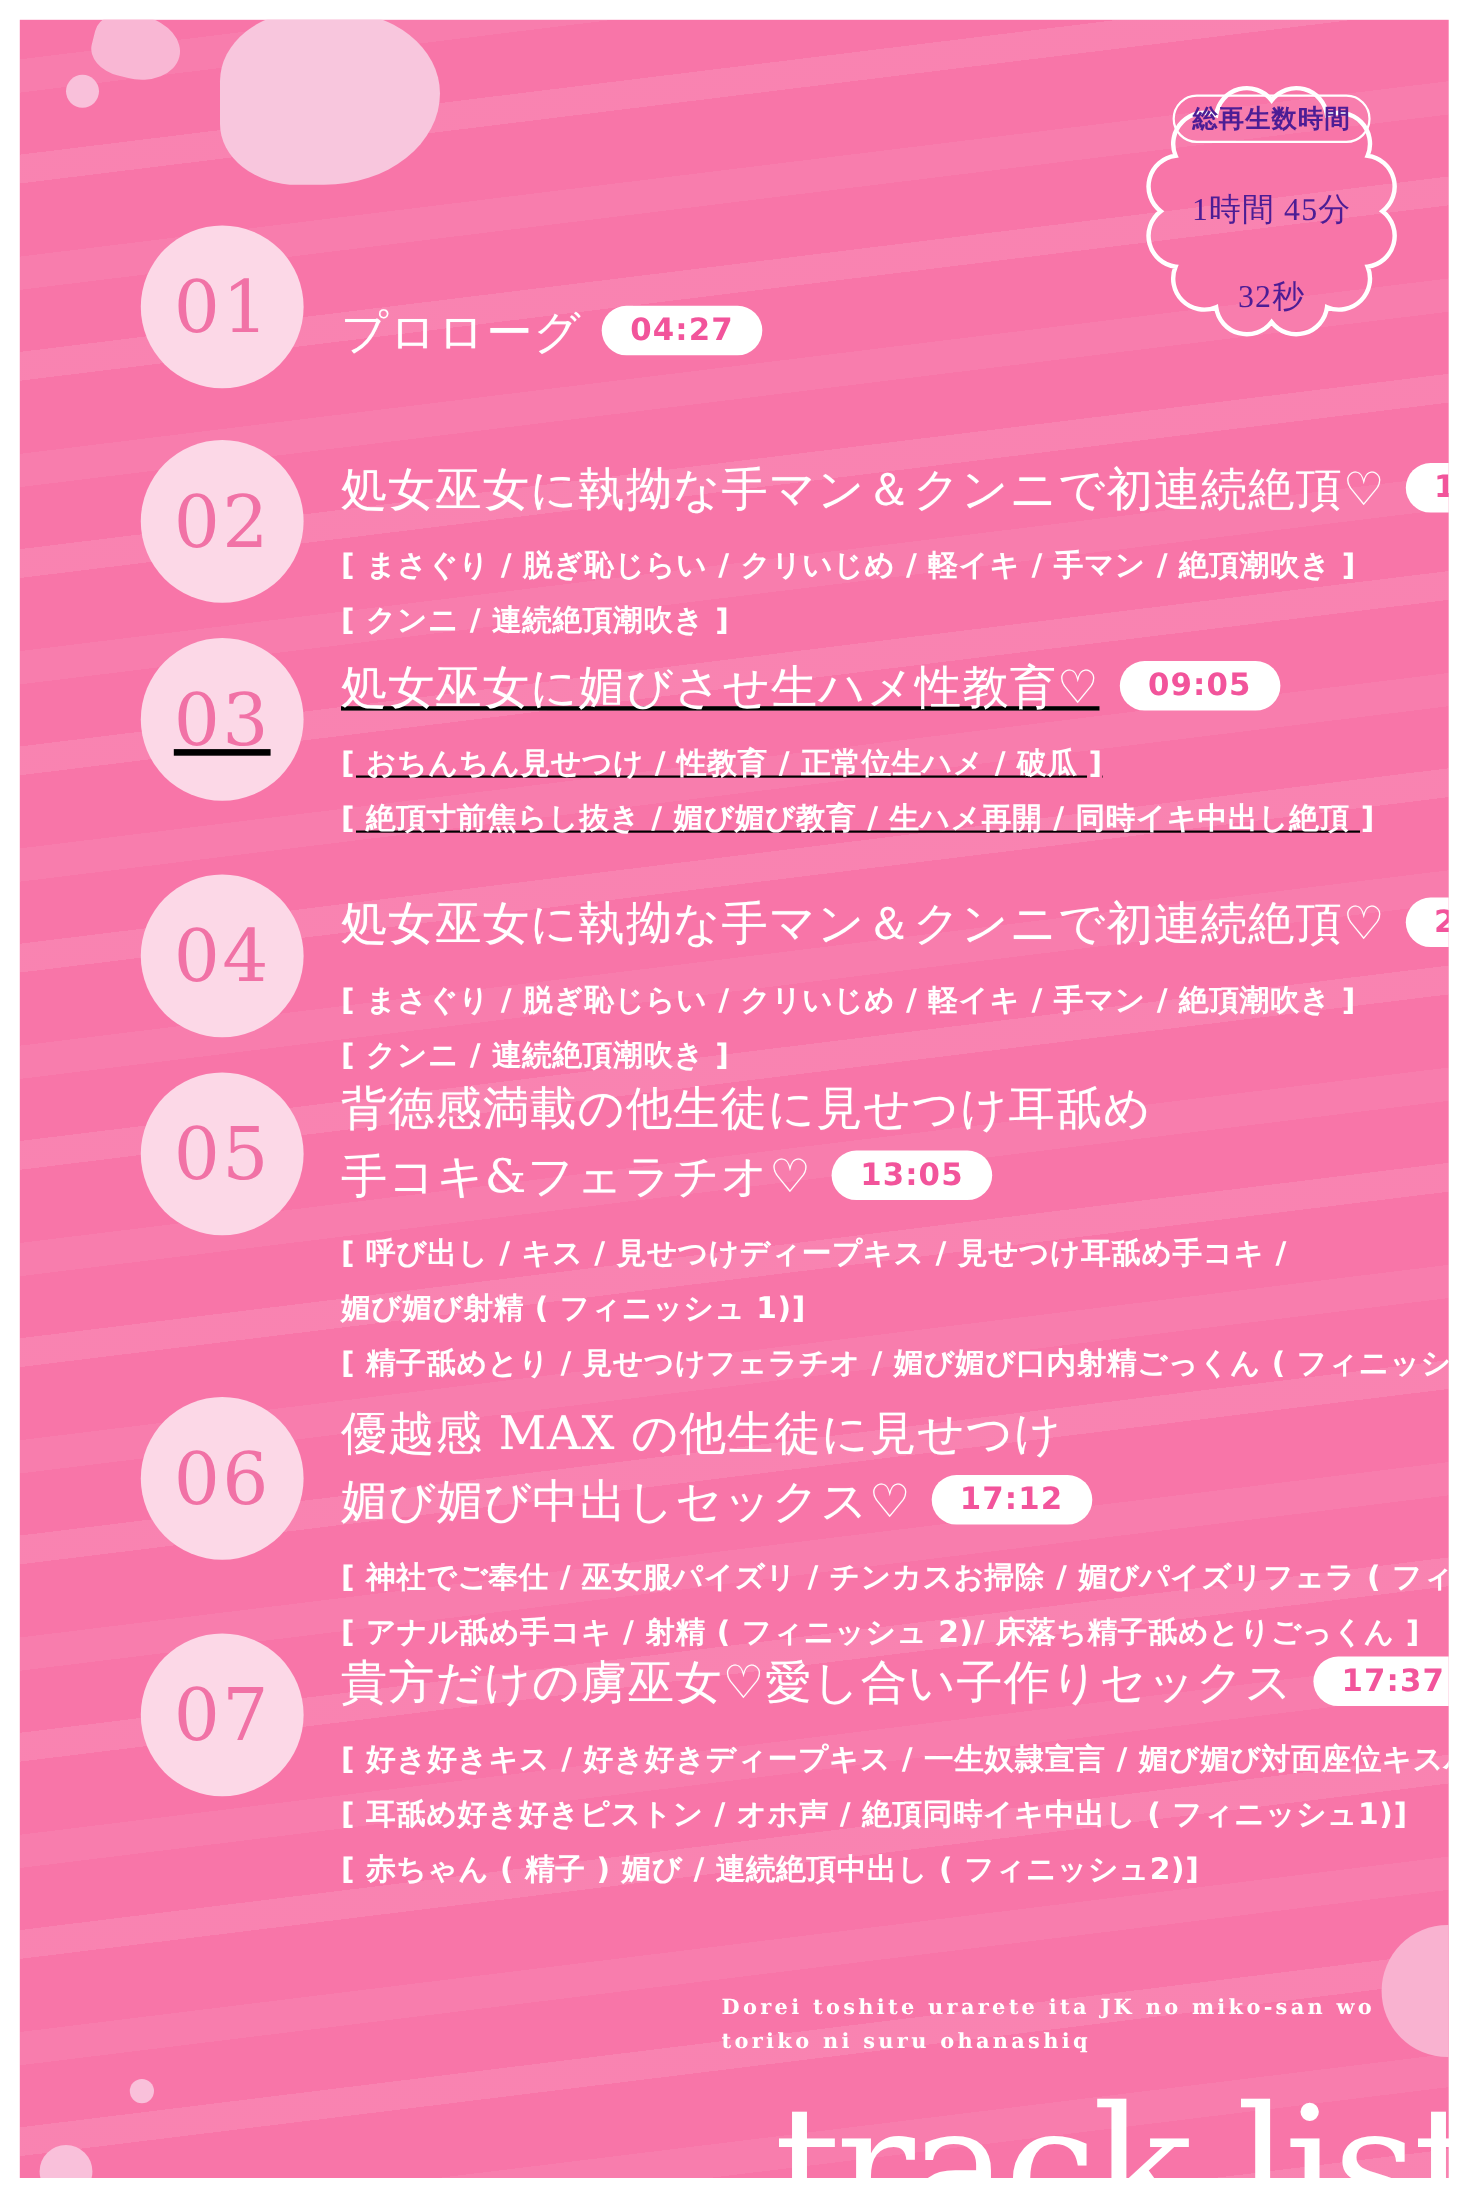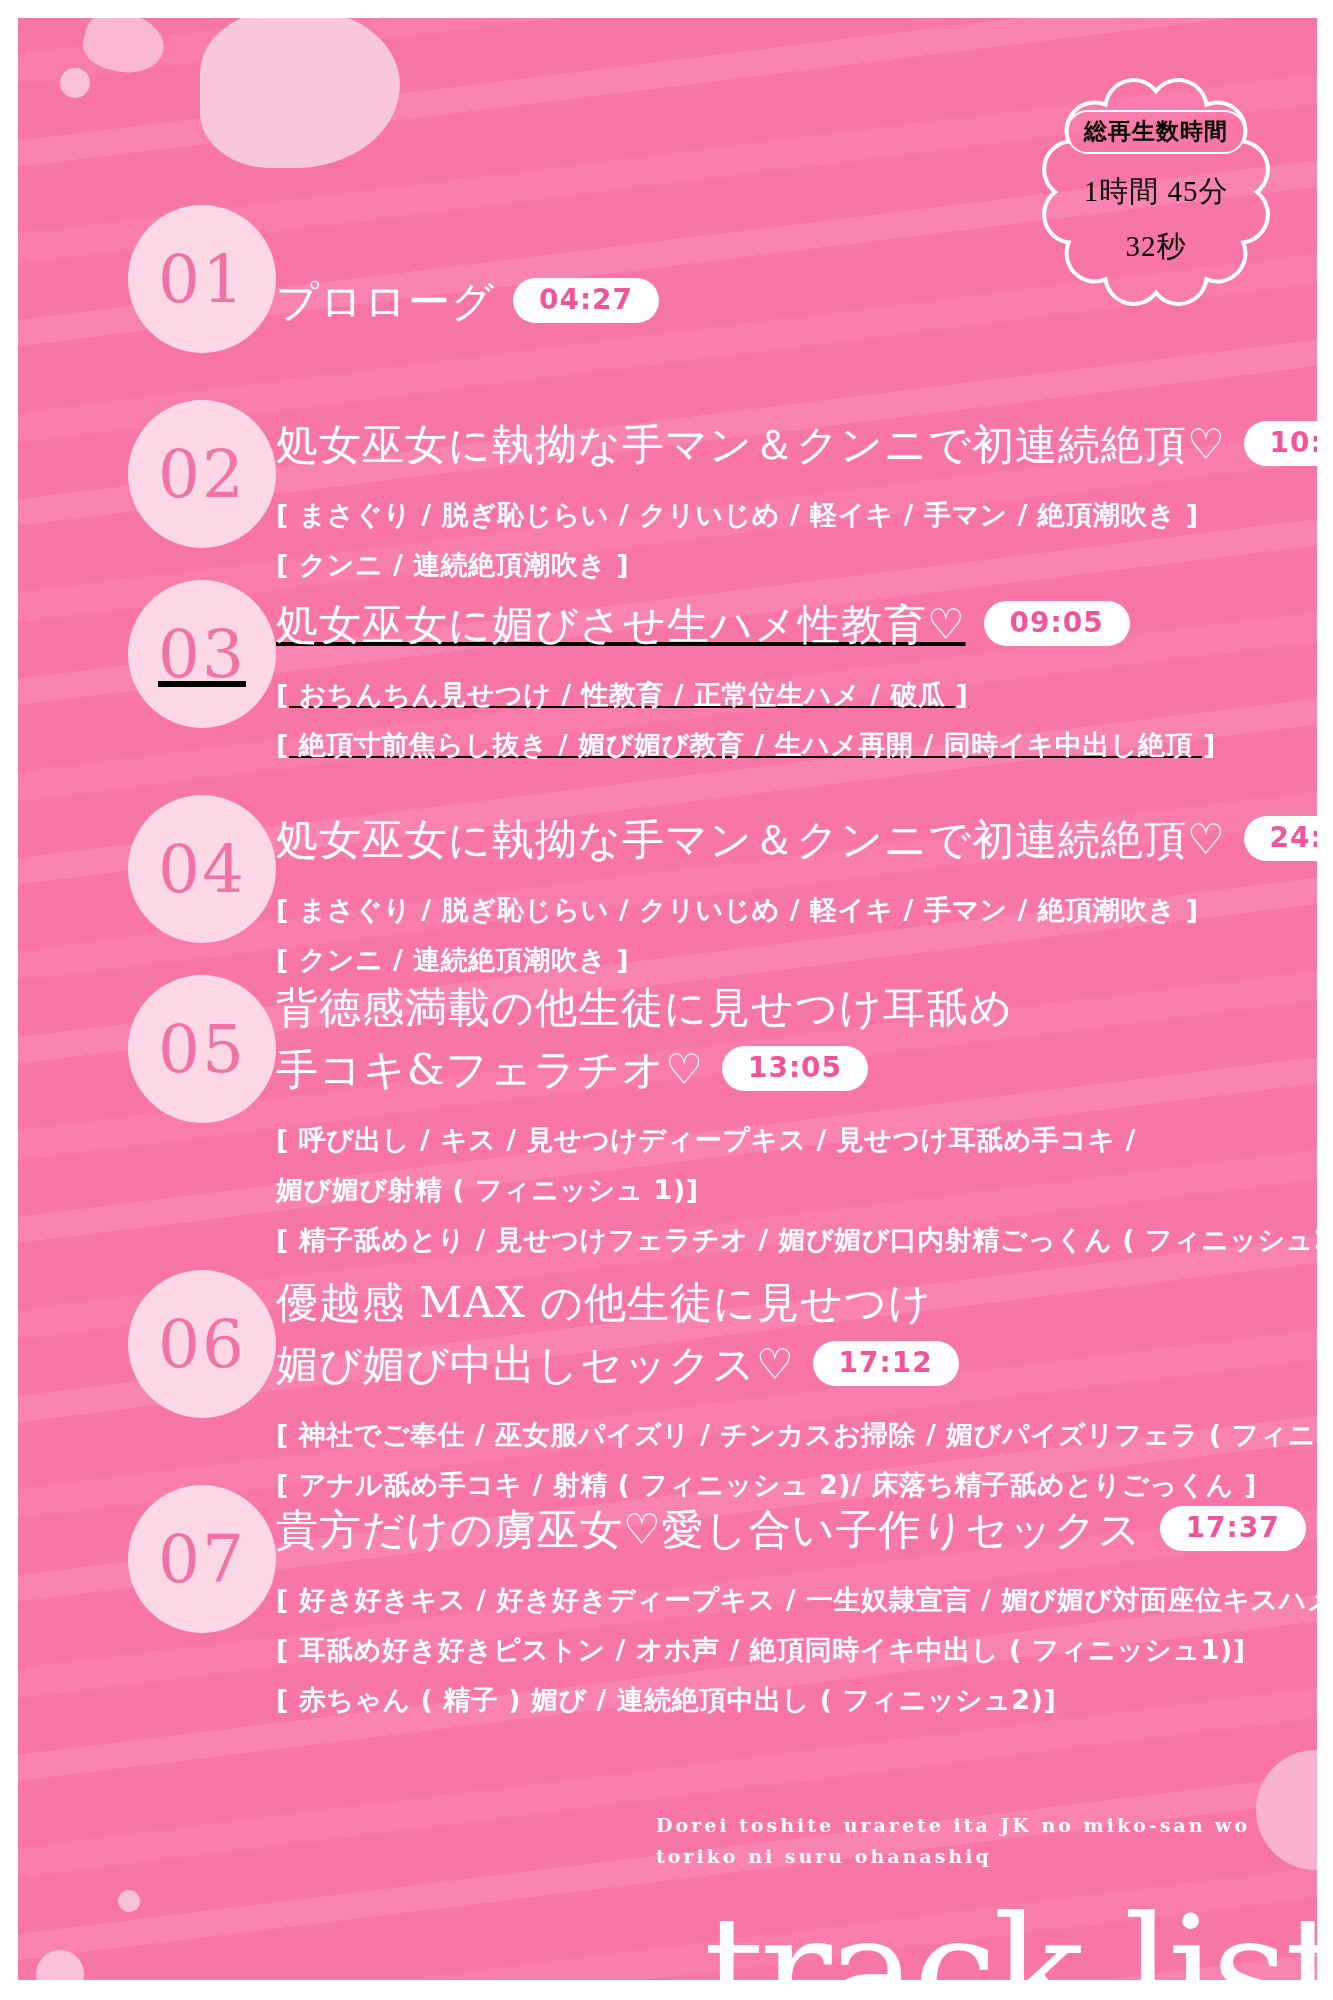--- a/index.html
+++ b/index.html
@@ -31,38 +31,38 @@
   .blob-b{left:42px;top:50px;width:30px;height:30px;border-radius:50%;background:#F9C0DA;}
   .blob-c{left:182px;top:-8px;width:200px;height:158px;border-radius:46% 54% 60% 40%;background:#F8C6DD;}
   .dot-a{left:100px;top:1872px;width:22px;height:22px;border-radius:50%;background:#F9C0DA;}
   .dot-b{left:18px;top:1932px;width:48px;height:48px;border-radius:50%;background:#F9C0DA;}
   .blob-d{left:1238px;top:1732px;width:120px;height:120px;border-radius:50%;background:#F9B2D0;}
 
   
   .badge{
     position:absolute;left:1012px;top:48px;width:252px;height:252px;
     display:flex;flex-direction:column;align-items:center;justify-content:center;
-    text-align:center;color:#000000;
+    text-align:center;color:#4c1d95;gap:24px;
   }
   .badge svg{position:absolute;inset:0;}
   .badge-label{
     position:relative;
     border:2.5px solid #ffffff;border-radius:999px;
     padding:4px 16px 5px;
     font-size:23px;font-weight:bold;letter-spacing:1px;
     margin-bottom:10px;
   }
   .badge-line{
     position:relative;
     font-family:Liberation Serif, serif;
     font-size:29px;line-height:55px;letter-spacing:1px;
   }
 
   
-  .row{position:absolute;left:110px;display:flex;width:1120px;}
+  .row{position:absolute;left:110px;display:flex;gap:34px;width:1120px;}
   .num-circle{
     flex:0 0 148px;width:148px;height:148px;border-radius:50%;
     background:#FCD8E7;
     display:flex;align-items:center;justify-content:center;
   }
   .num{
     font-family:"DejaVu Serif","Liberation Serif",serif;
     font-size:66px;color:#F172A6;letter-spacing:2px;
   }
   .content{flex:1;color:#fff;}

